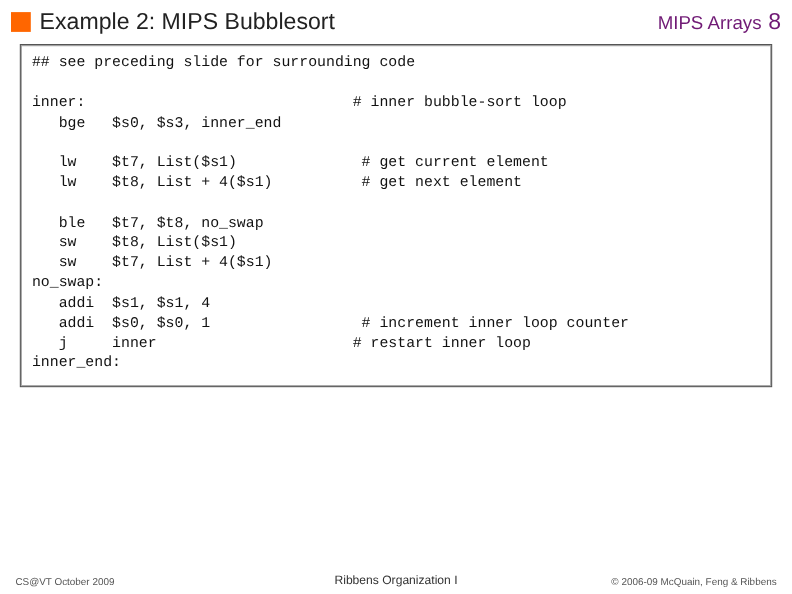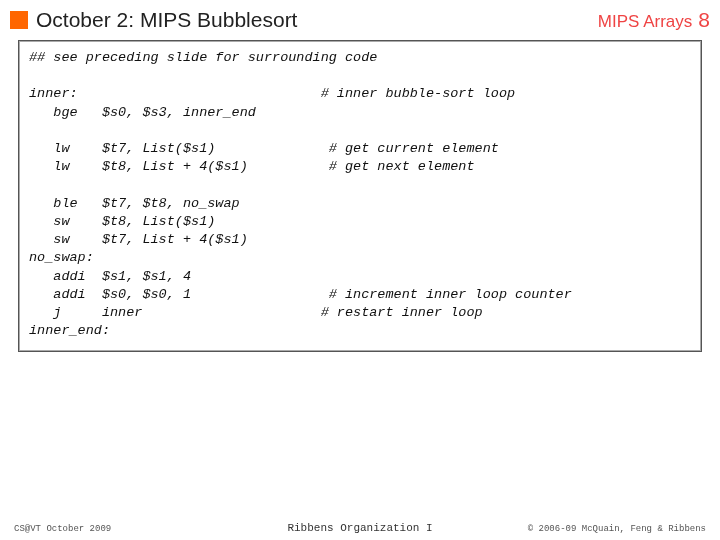--- a/index.html
+++ b/index.html
@@ -24,70 +24,68 @@
     margin-right: 8px;
     flex-shrink: 0;
   }
   .title {
     font-size: 21px;
     color: #222;
     flex: 1;
   }
   .right-header {
     font-size: 17px;
-    color: #ef4444;
+    color: #701a75;
     margin-left: 40px;
   }
   .page-num {
     font-size: 21px;
     margin-left: 6px;
   }
   .code-box {
     margin: 2px 18px 0 18px;
     border: 1px solid #555;
     box-shadow: 0 0 0 1px #aaa inset;
     padding: 8px 10px 10px 10px;
     background: #fff;
-    font-style: italic;
   }
   pre {
     margin: 0;
     font-family: "Courier New", Courier, monospace;
     font-size: 13.5px;
     line-height: 1.35;
     white-space: pre;
     color: #111;
   }
   .footer {
     position: absolute;
     bottom: 6px;
     left: 0;
     right: 0;
     display: flex;
     justify-content: space-between;
     align-items: flex-end;
     padding: 0 14px;
     font-size: 9px;
     color: #555;
-    font-family: Liberation Mono, monospace;
   }
   .footer-center {
     position: absolute;
     left: 50%;
     transform: translateX(-50%);
     font-size: 11px;
     color: #333;
   }
 </style>
 </head>
 <body>
 
 <div class="header">
   <div class="accent-box"></div>
-  <div class="title">October 2: MIPS Bubblesort</div>
+  <div class="title">Example 2: MIPS Bubblesort</div>
   <div class="right-header">
     <span>MIPS Arrays</span><span class="page-num">8</span>
   </div>
 </div>
 
 <div class="code-box">
   <pre>## see preceding slide for surrounding code
 
 inner:                              # inner bubble-sort loop
    bge   $s0, $s3, inner_end

